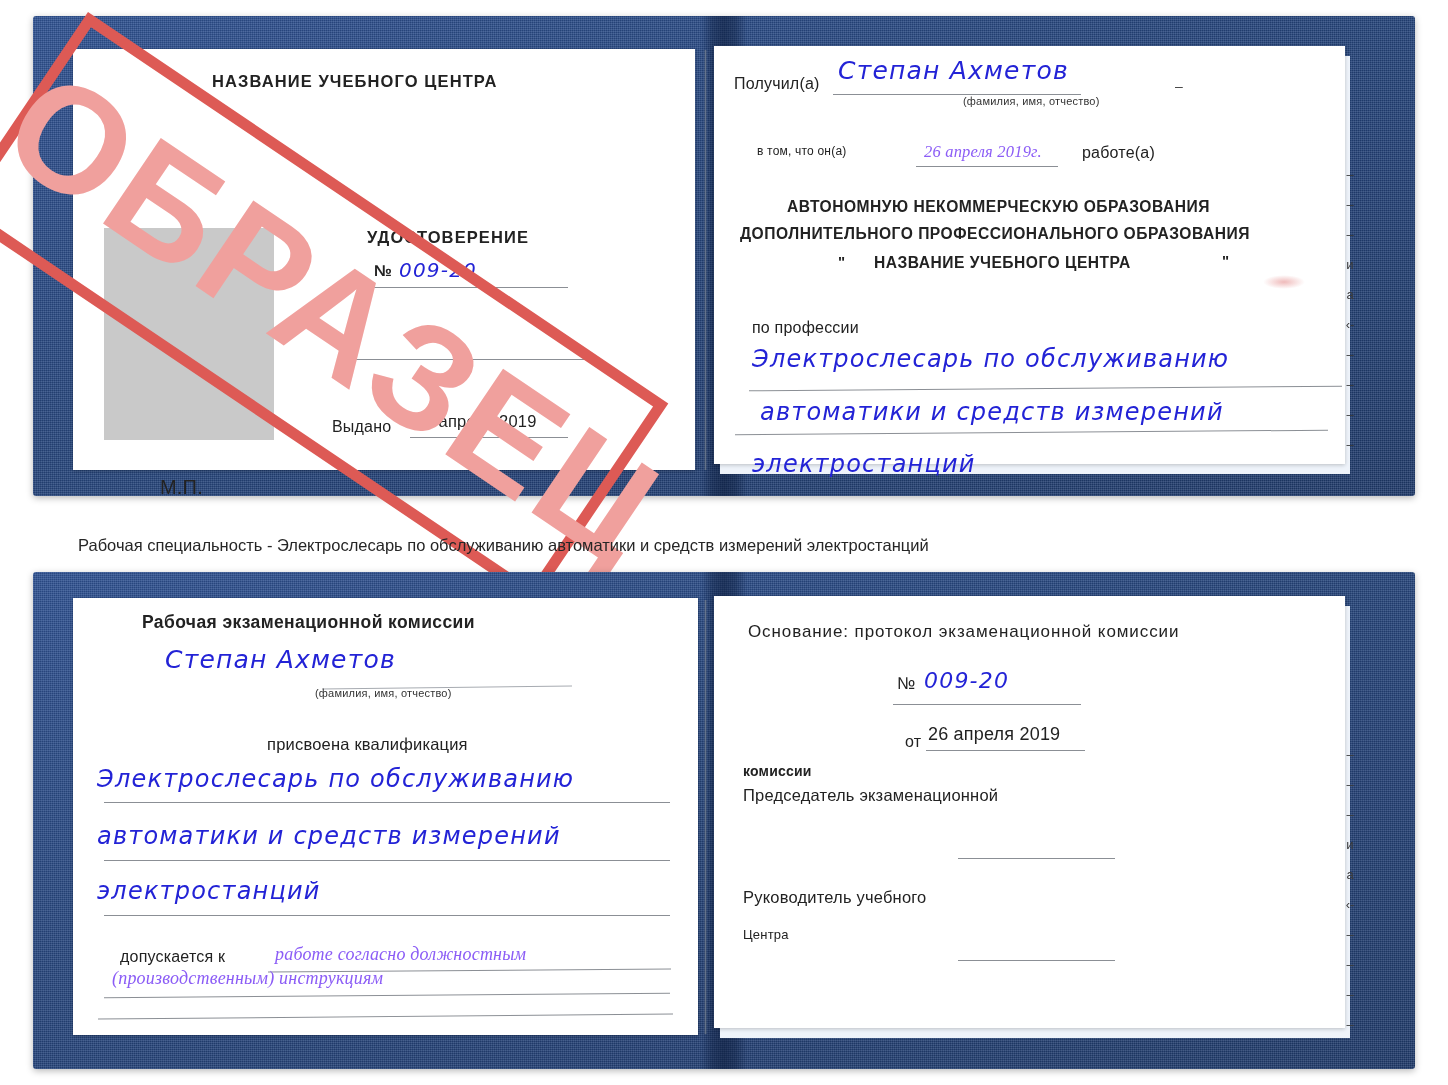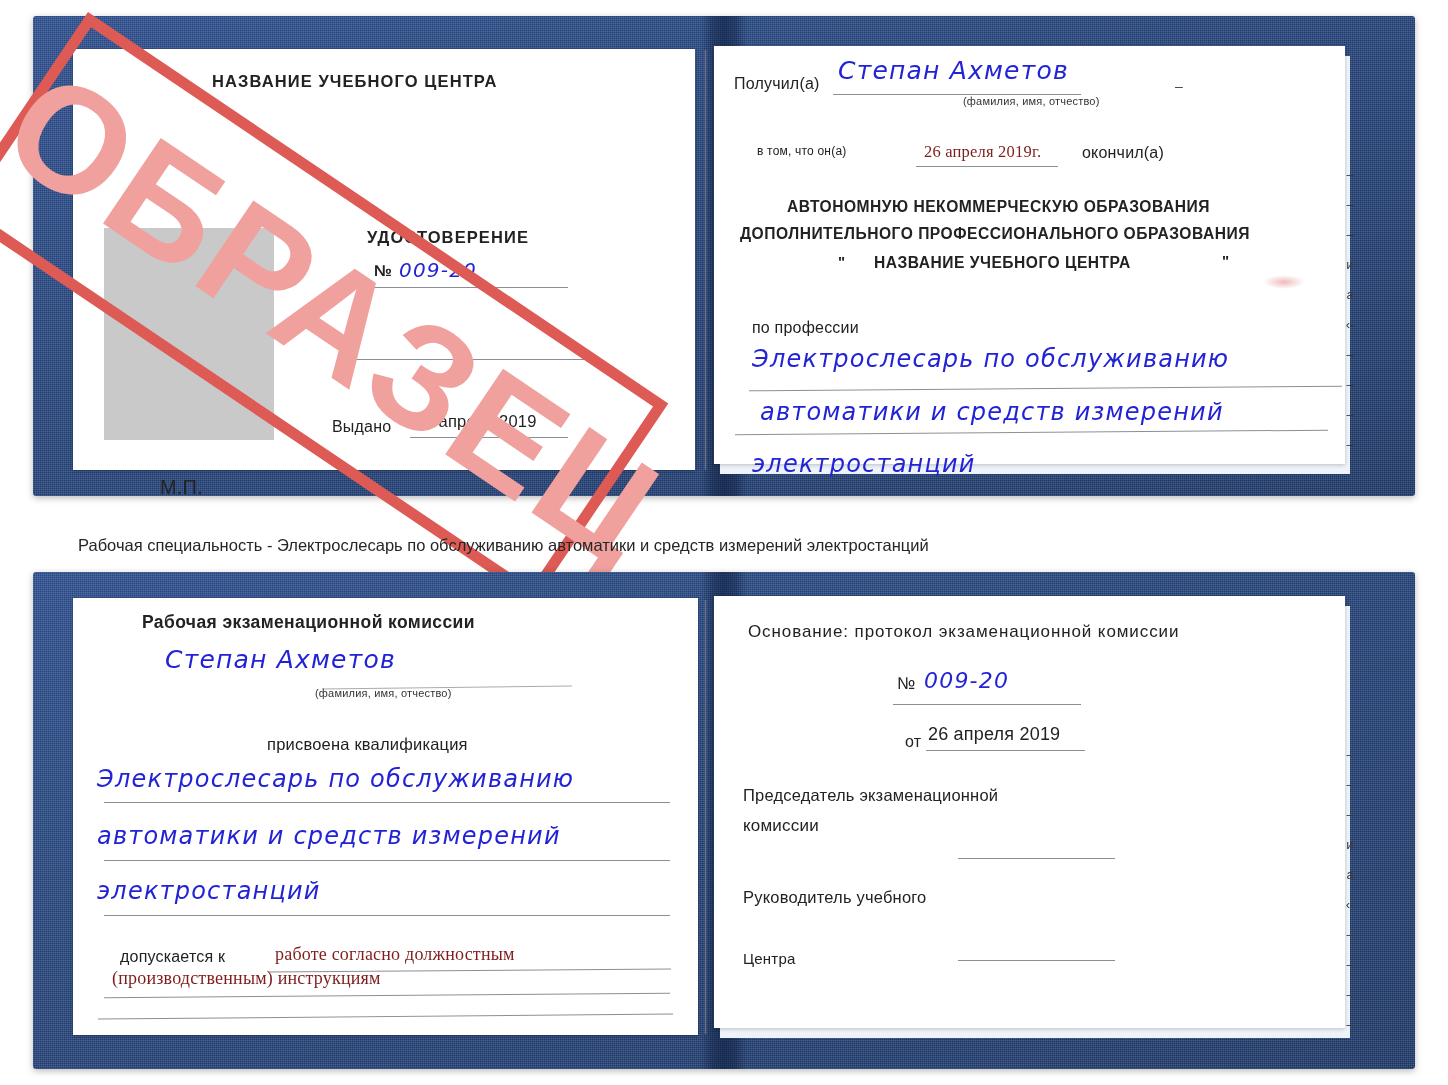--- a/index.html
+++ b/index.html
@@ -73,21 +73,22 @@
   }
   .bold   { font-weight: bold; text-align: right; }
   .hand {
     color: #2323d6;
     font-family: "DejaVu Sans", sans-serif;
     font-style: italic;
     letter-spacing: 1.2px;
   }
   .ital-serif {
     font-family: "Liberation Serif", serif;
-    color: #7f1d1d;
+    font-style: italic;
+    color: #8b5cf6;
   }
   .tiny { font-size: 11px; color: #333; }
 
   
   .rule {
     position: absolute;
     height: 1px;
     background: #8b8f95;
   }
   .rule.thin { background: #a7abb1; }
@@ -189,21 +190,21 @@
 
 <div class="t" style="left:734px; top:75px; font-size:16px;">Получил(а)</div>
 <div class="t hand" style="left:838px; top:56px; font-size:25px;">Степан Ахметов</div>
 <div class="rule" style="left:833px; top:94px; width:248px;"></div>
 <div class="t tiny" style="left:963px; top:95px;">(фамилия, имя, отчество)</div>
 <div class="t" style="left:1175px; top:78px; font-size:14px; color:#4a4a4a;">–</div>
 
 <div class="t" style="left:757px; top:144px; font-size:12px;">в том, что он(а)</div>
 <div class="t ital-serif" style="left:924px; top:142px; font-size:16.5px;">26 апреля 2019г.</div>
 <div class="rule" style="left:916px; top:166px; width:142px;"></div>
-<div class="t" style="left:1082px; top:144px; font-size:16px;">окончил(а)</div>
+<div class="t" style="left:1082px; top:144px; font-size:16px;">работе(а)</div>
 
 <div class="t bold" style="left:787px; top:198px; font-size:15.6px; letter-spacing:.5px;">АВТОНОМНУЮ НЕКОММЕРЧЕСКУЮ ОБРАЗОВАНИЯ</div>
 <div class="t bold" style="left:740px; top:225px; font-size:15.6px; letter-spacing:.5px;">ДОПОЛНИТЕЛЬНОГО ПРОФЕССИОНАЛЬНОГО ОБРАЗОВАНИЯ</div>
 <div class="t bold" style="left:838px; top:253px; font-size:15px;">"</div>
 <div class="t bold" style="left:874px; top:254px; font-size:15.6px; letter-spacing:.5px;">НАЗВАНИЕ УЧЕБНОГО ЦЕНТРА</div>
 <div class="t bold" style="left:1222px; top:252px; font-size:15px;">"</div>
 
 <div class="smudge" style="left:1263px; top:275px; width:42px; height:14px;"></div>
 
 <div class="t" style="left:752px; top:319px; font-size:16px;">по профессии</div>
@@ -274,25 +275,25 @@
 
 <div class="t" style="left:897px; top:674px; font-size:17px;">№</div>
 <div class="t hand" style="left:924px; top:668px; font-size:22px;">009-20</div>
 <div class="rule" style="left:893px; top:704px; width:188px;"></div>
 
 <div class="t" style="left:905px; top:733px; font-size:16px;">от</div>
 <div class="t" style="left:928px; top:724px; font-size:18px;">26 апреля 2019</div>
 <div class="rule" style="left:926px; top:750px; width:159px;"></div>
 
 <div class="t" style="left:743px; top:786px; font-size:16.5px;">Председатель экзаменационной</div>
-<div class="t" style="left:743px; top:816px; font-size:17px;">комиссии</div>
+<div class="t" style="left:743px; top:763px; font-size:14px;font-weight:bold;">комиссии</div>
 <div class="rule" style="left:958px; top:858px; width:157px;"></div>
 
 <div class="t" style="left:743px; top:888px; font-size:16.5px;">Руководитель учебного</div>
-<div class="t" style="left:743px; top:950px; font-size:15px;">Центра</div>
+<div class="t" style="left:743px; top:927px; font-size:13px;">Центра</div>
 <div class="rule" style="left:958px; top:960px; width:157px;"></div>
 
 <div class="edge-col" style="left:1336px; top:740px; height:300px;">
   <div>–</div>
   <div>–</div>
   <div>–</div>
   <div>и</div>
   <div>а</div>
   <div>‹-</div>
   <div>–</div>

